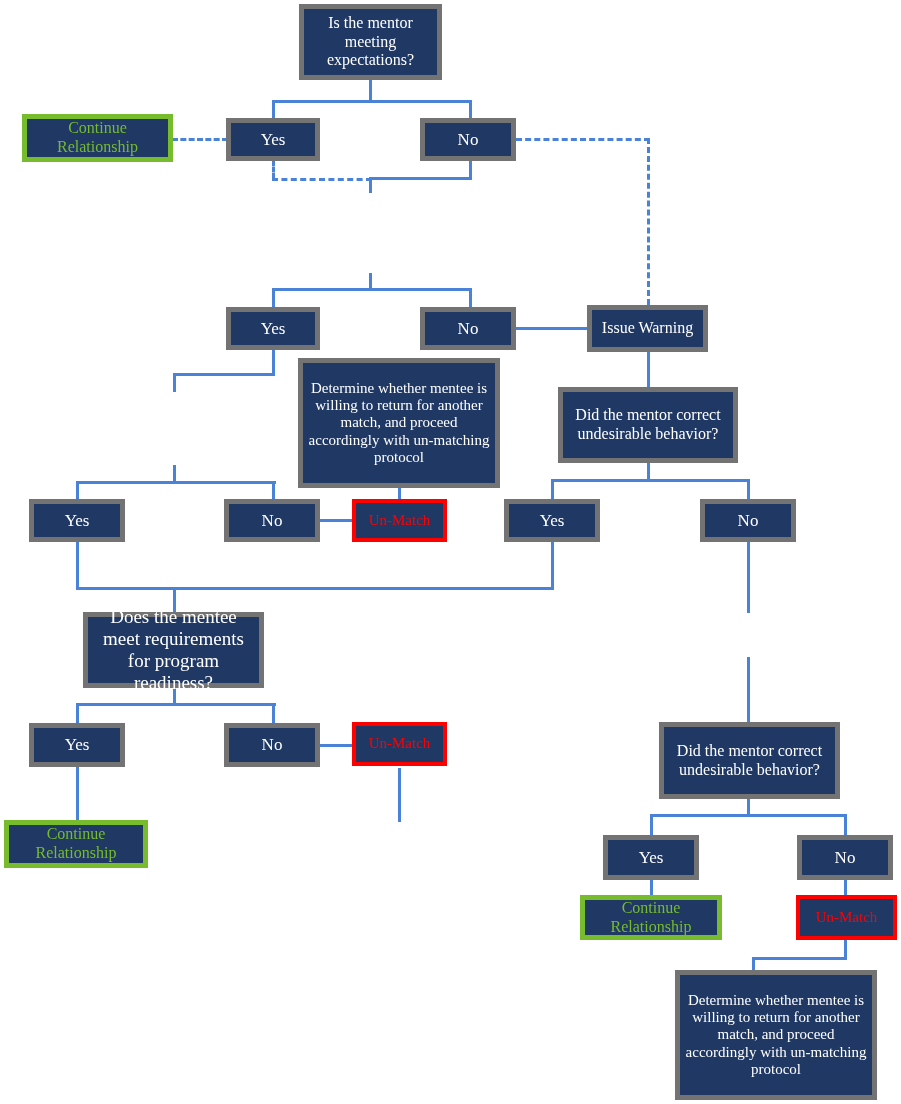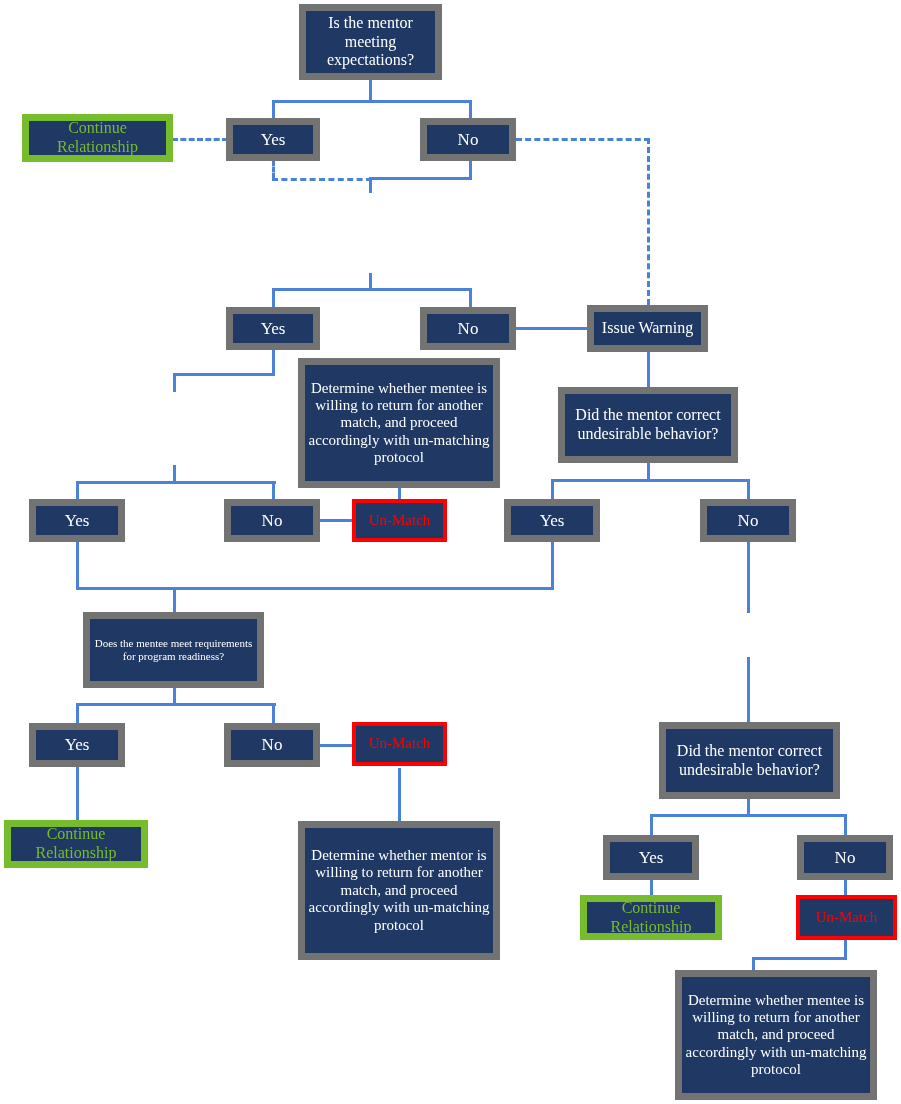--- a/index.html
+++ b/index.html
@@ -16,21 +16,21 @@
   }
   
   .node{
     position:absolute;
     box-sizing:border-box;
     display:flex;
     align-items:center;
     justify-content:center;
     text-align:center;
     background:#1F3864;
-    border:7px solid #737373;
+    border:5px solid #737373;
     color:#ffffff;
     line-height:1.16;
     padding:1px 3px;
     z-index:3;
   }
   .node.green{
     border-color:#76BC2D;
     color:#76BC2D;
   }
   .node.red{
@@ -194,21 +194,21 @@
   </div>
 
   <div class="node" style="left:504px;top:499px;width:96px;height:43px;font-size:17px;">
     <span class="txt">Yes</span>
   </div>
 
   <div class="node" style="left:700px;top:499px;width:96px;height:43px;font-size:17px;">
     <span class="txt">No</span>
   </div>
 
-  <div class="node" style="left:83px;top:612px;width:181px;height:76px;font-size:11px;">
+  <div class="node" style="left:83px;top:612px;width:181px;height:76px;font-size:19px;">
     <span class="txt">Does the mentee meet requirements for program readiness?</span>
   </div>
 
 
   <div class="node" style="left:29px;top:723px;width:96px;height:44px;font-size:17px;">
     <span class="txt">Yes</span>
   </div>
 
   <div class="node" style="left:224px;top:723px;width:96px;height:44px;font-size:17px;">
     <span class="txt">No</span>
@@ -219,23 +219,20 @@
   </div>
 
   <div class="node" style="left:659px;top:722px;width:181px;height:77px;font-size:16px;">
     <span class="txt">Did the mentor correct undesirable behavior?</span>
   </div>
 
   <div class="node green" style="left:4px;top:820px;width:144px;height:48px;font-size:16px;">
     <span class="txt">Continue Relationship</span>
   </div>
 
-  <div class="node" style="left:298px;top:821px;width:202px;height:139px;font-size:15px;">
-    <span class="txt">Determine whether mentor is willing to return for another match, and proceed accordingly with un-matching protocol</span>
-  </div>
 
   <div class="node" style="left:603px;top:835px;width:96px;height:45px;font-size:17px;">
     <span class="txt">Yes</span>
   </div>
 
   <div class="node" style="left:797px;top:835px;width:96px;height:45px;font-size:17px;">
     <span class="txt">No</span>
   </div>
 
   <div class="node green" style="left:580px;top:895px;width:142px;height:45px;font-size:16px;">

